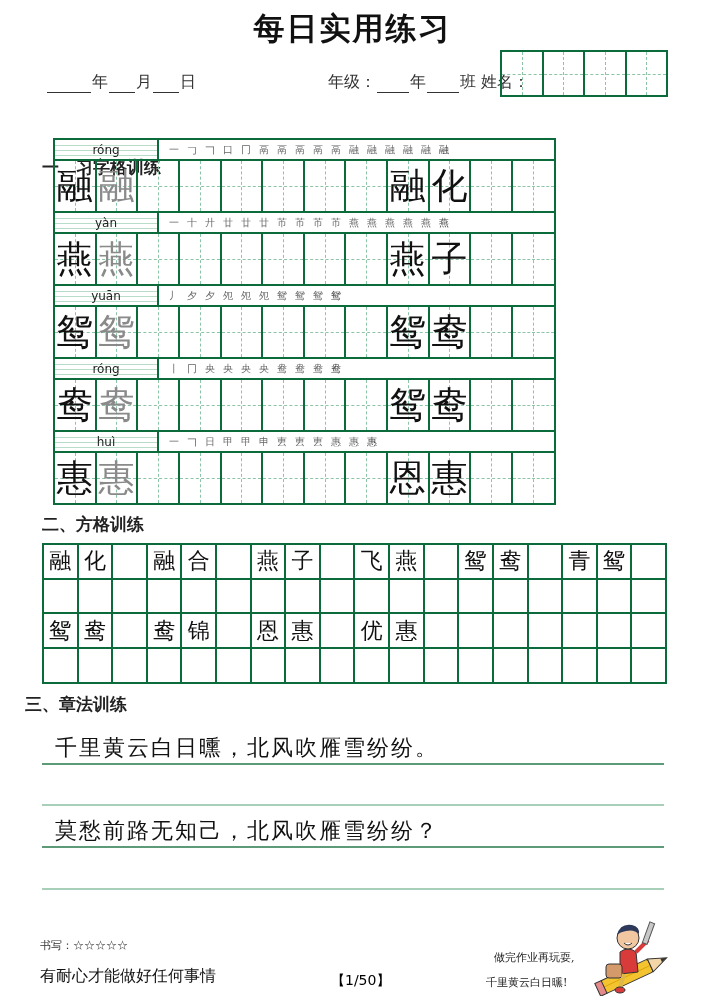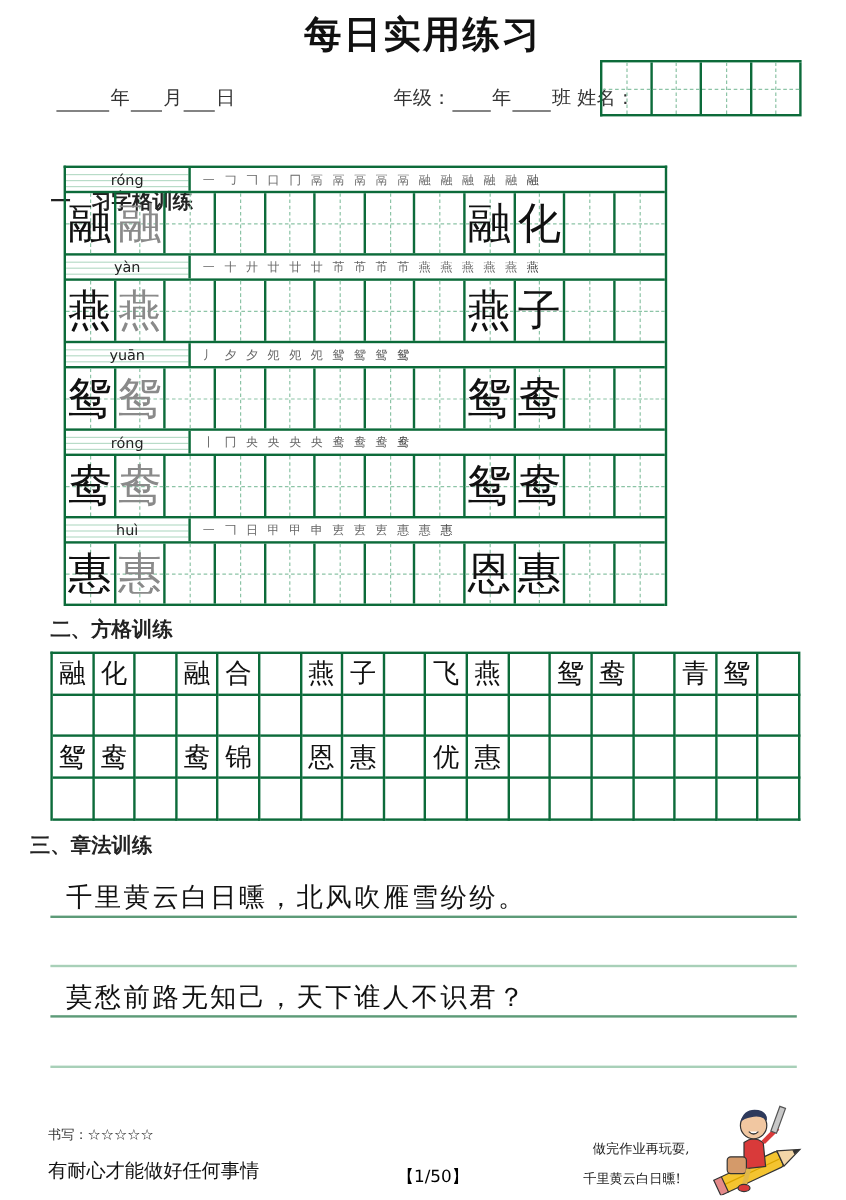--- a/index.html
+++ b/index.html
@@ -526,21 +526,21 @@
       <div class="g2cell"></div>
       <div class="g2cell"></div>
       <div class="g2cell"></div>
     </div>
   </div>
 
 <div class="abs sec" style="left:25px; top:693px;">三、章法训练</div>
 <div class="abs poem" style="top:733px;">千里黄云白日曛，北风吹雁雪纷纷。</div>
 <div class="abs line" style="top:763px;"></div>
 <div class="abs line light" style="top:804px;"></div>
-<div class="abs poem" style="top:816px;">莫愁前路无知己，天下谁人不识君？</div>
+<div class="abs poem" style="top:816px;">莫愁前路无知己，北风吹雁雪纷纷？</div>
 <div class="abs line" style="top:846px;"></div>
 <div class="abs line light" style="top:888px;"></div>
 
 <div class="abs rating">
   <span>书写：</span><span>☆☆☆☆☆</span>
 </div>
 <div class="abs motto">有耐心才能做好任何事情</div>
 <div class="abs pageno">【1/50】</div>
 <div class="abs slogan" style="left:494px; top:950px;">做完作业再玩耍,</div>
 <div class="abs slogan" style="left:486px; top:975px;">千里黄云白日曛!</div>

